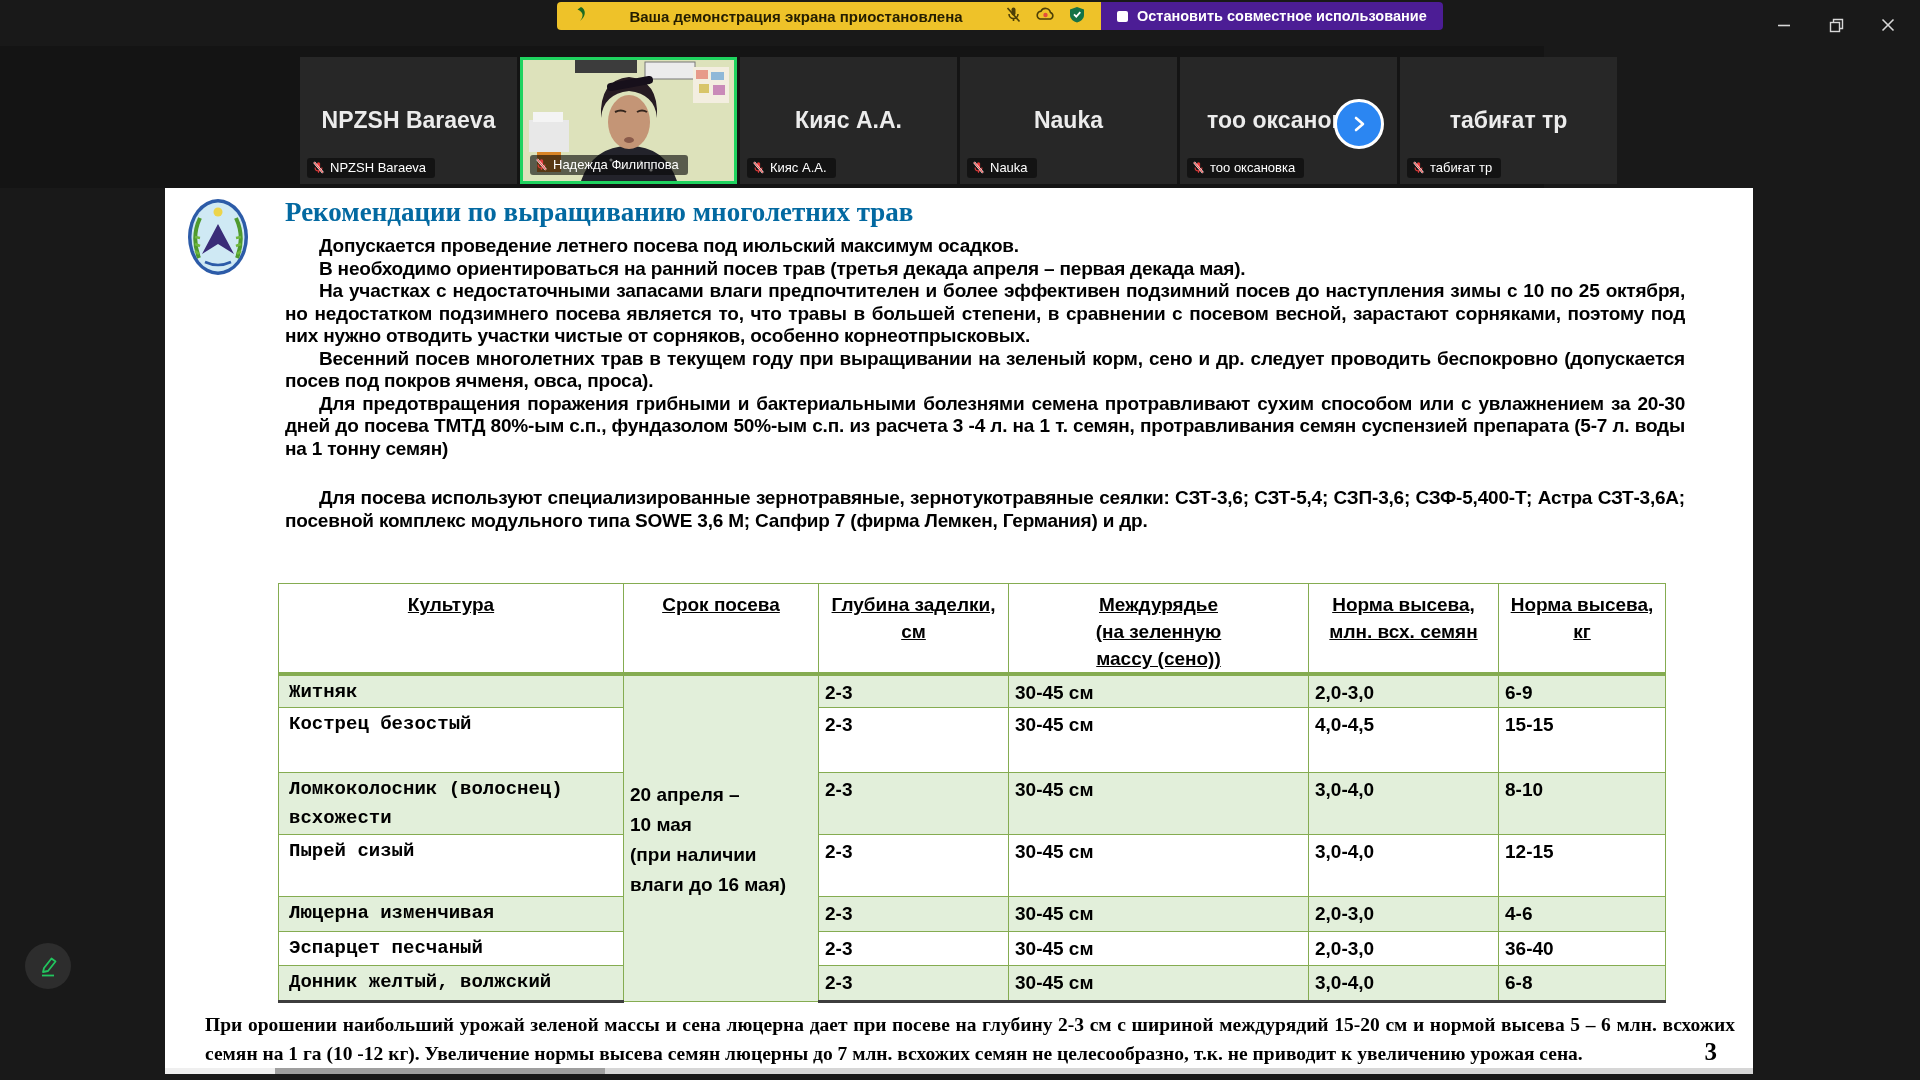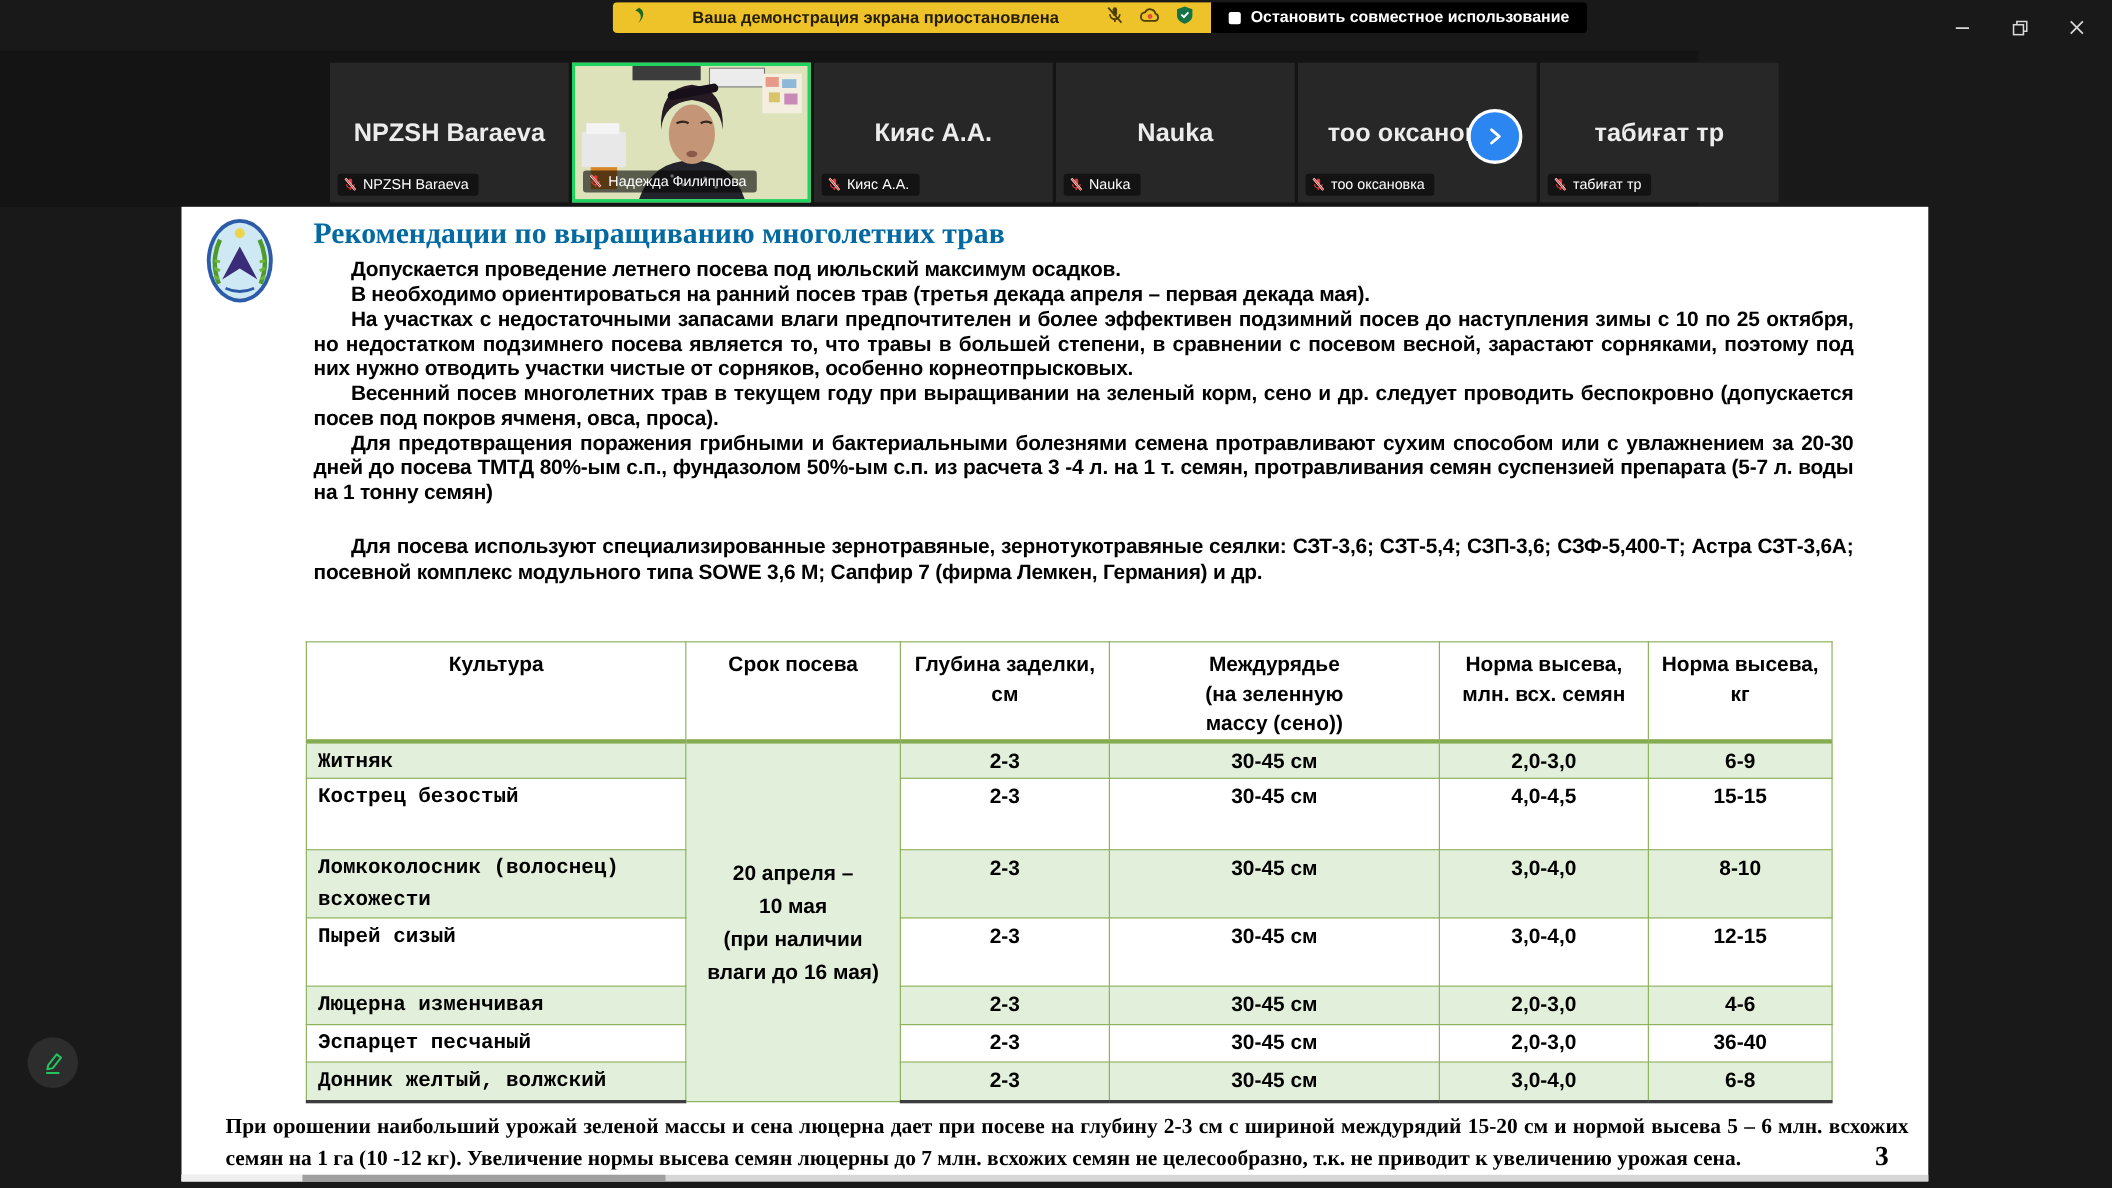--- a/index.html
+++ b/index.html
@@ -4,21 +4,21 @@
 <style>
   html,body{margin:0;padding:0;background:#101010;}
   .screen{position:relative;width:1920px;height:1080px;background:#191919;overflow:hidden;
           font-family:"Liberation Sans",sans-serif;}
 
   
   .banner{position:absolute;left:557px;top:2px;height:28px;display:flex;border-radius:4px;overflow:hidden;}
   .banner-yellow{background:#eec229;display:flex;align-items:center;gap:27px;padding:0 16px;width:512px;}
   .banner-yellow .txt{flex:1;text-align:center;font-size:15px;font-weight:bold;color:#241d00;white-space:nowrap;}
   .banner-icons{display:flex;align-items:center;gap:13px;}
-  .banner-red{background:#000000;display:flex;align-items:center;gap:9px;padding:0 16px;cursor:pointer;}
+  .banner-red{background:#4c1d95;display:flex;align-items:center;gap:9px;padding:0 16px;cursor:pointer;}
   .banner-red .txt{font-size:14.5px;font-weight:bold;color:#ffffff;white-space:nowrap;}
   .stopsq{width:11px;height:11px;background:#fff;border-radius:2px;}
 
   
   .win-controls{position:absolute;right:6px;top:6px;display:flex;}
   .win-btn{width:52px;height:38px;display:flex;align-items:center;justify-content:center;cursor:pointer;}
   .win-btn svg{stroke:#d8d8d8;}
 
   
   .strip{position:absolute;left:0;top:46px;width:1544px;height:142px;background:#141414;}
@@ -39,23 +39,23 @@
   .slide-title{position:absolute;left:120px;top:9px;width:1408px;text-align:left;
         font-family:"Liberation Serif",serif;font-weight:bold;font-size:27px;color:#0369a1;white-space:nowrap;}
   .bodytext{position:absolute;left:120px;top:47px;width:1400px;
         font-weight:bold;font-size:19px;line-height:22.5px;text-align:justify;letter-spacing:-0.2px;}
   .bodytext p{margin:0;text-indent:34px;}
   .bodytext p.seeders{margin-top:27px;}
 
   table.agro{position:absolute;left:113px;top:395px;border-collapse:collapse;table-layout:fixed;width:1387px;}
   table.agro th,table.agro td{border:1.5px solid #85ac51;font-weight:bold;white-space:pre-line;}
   table.agro th{font-size:19px;line-height:27px;vertical-align:top;padding:7px 4px 0 4px;text-align:center;background:#fff;}
-  table.agro thead tr{height:85px;}
+  table.agro thead tr{height:85px;text-decoration:underline;}
   table.agro th{border-bottom:4px solid #85ac51;}
-  table.agro td{font-size:19px;line-height:29px;vertical-align:top;padding:2px 6px 0 6px;text-align:center;}
+  table.agro td{font-size:19px;line-height:29px;vertical-align:top;padding:2px 6px 0 6px;}
   table.agro td.culture{text-align:left;padding-left:10px;font-family:Liberation Mono, monospace;}
   table.agro td.period-cell{vertical-align:middle;line-height:30px;background:#e2efda;}
   table.agro tbody tr:nth-child(odd) td{background:#e2efda;}
   table.agro tbody tr:nth-child(even) td{background:#ffffff;}
   table.agro tbody tr:nth-child(even) td.period-cell,
   table.agro tbody tr:nth-child(odd) td.period-cell{background:#e2efda;}
   table.agro tbody tr:nth-child(1){height:33px;}
   table.agro tbody tr:nth-child(2){height:65px;}
   table.agro tbody tr:nth-child(3){height:62px;}
   table.agro tbody tr:nth-child(4){height:62px;}

